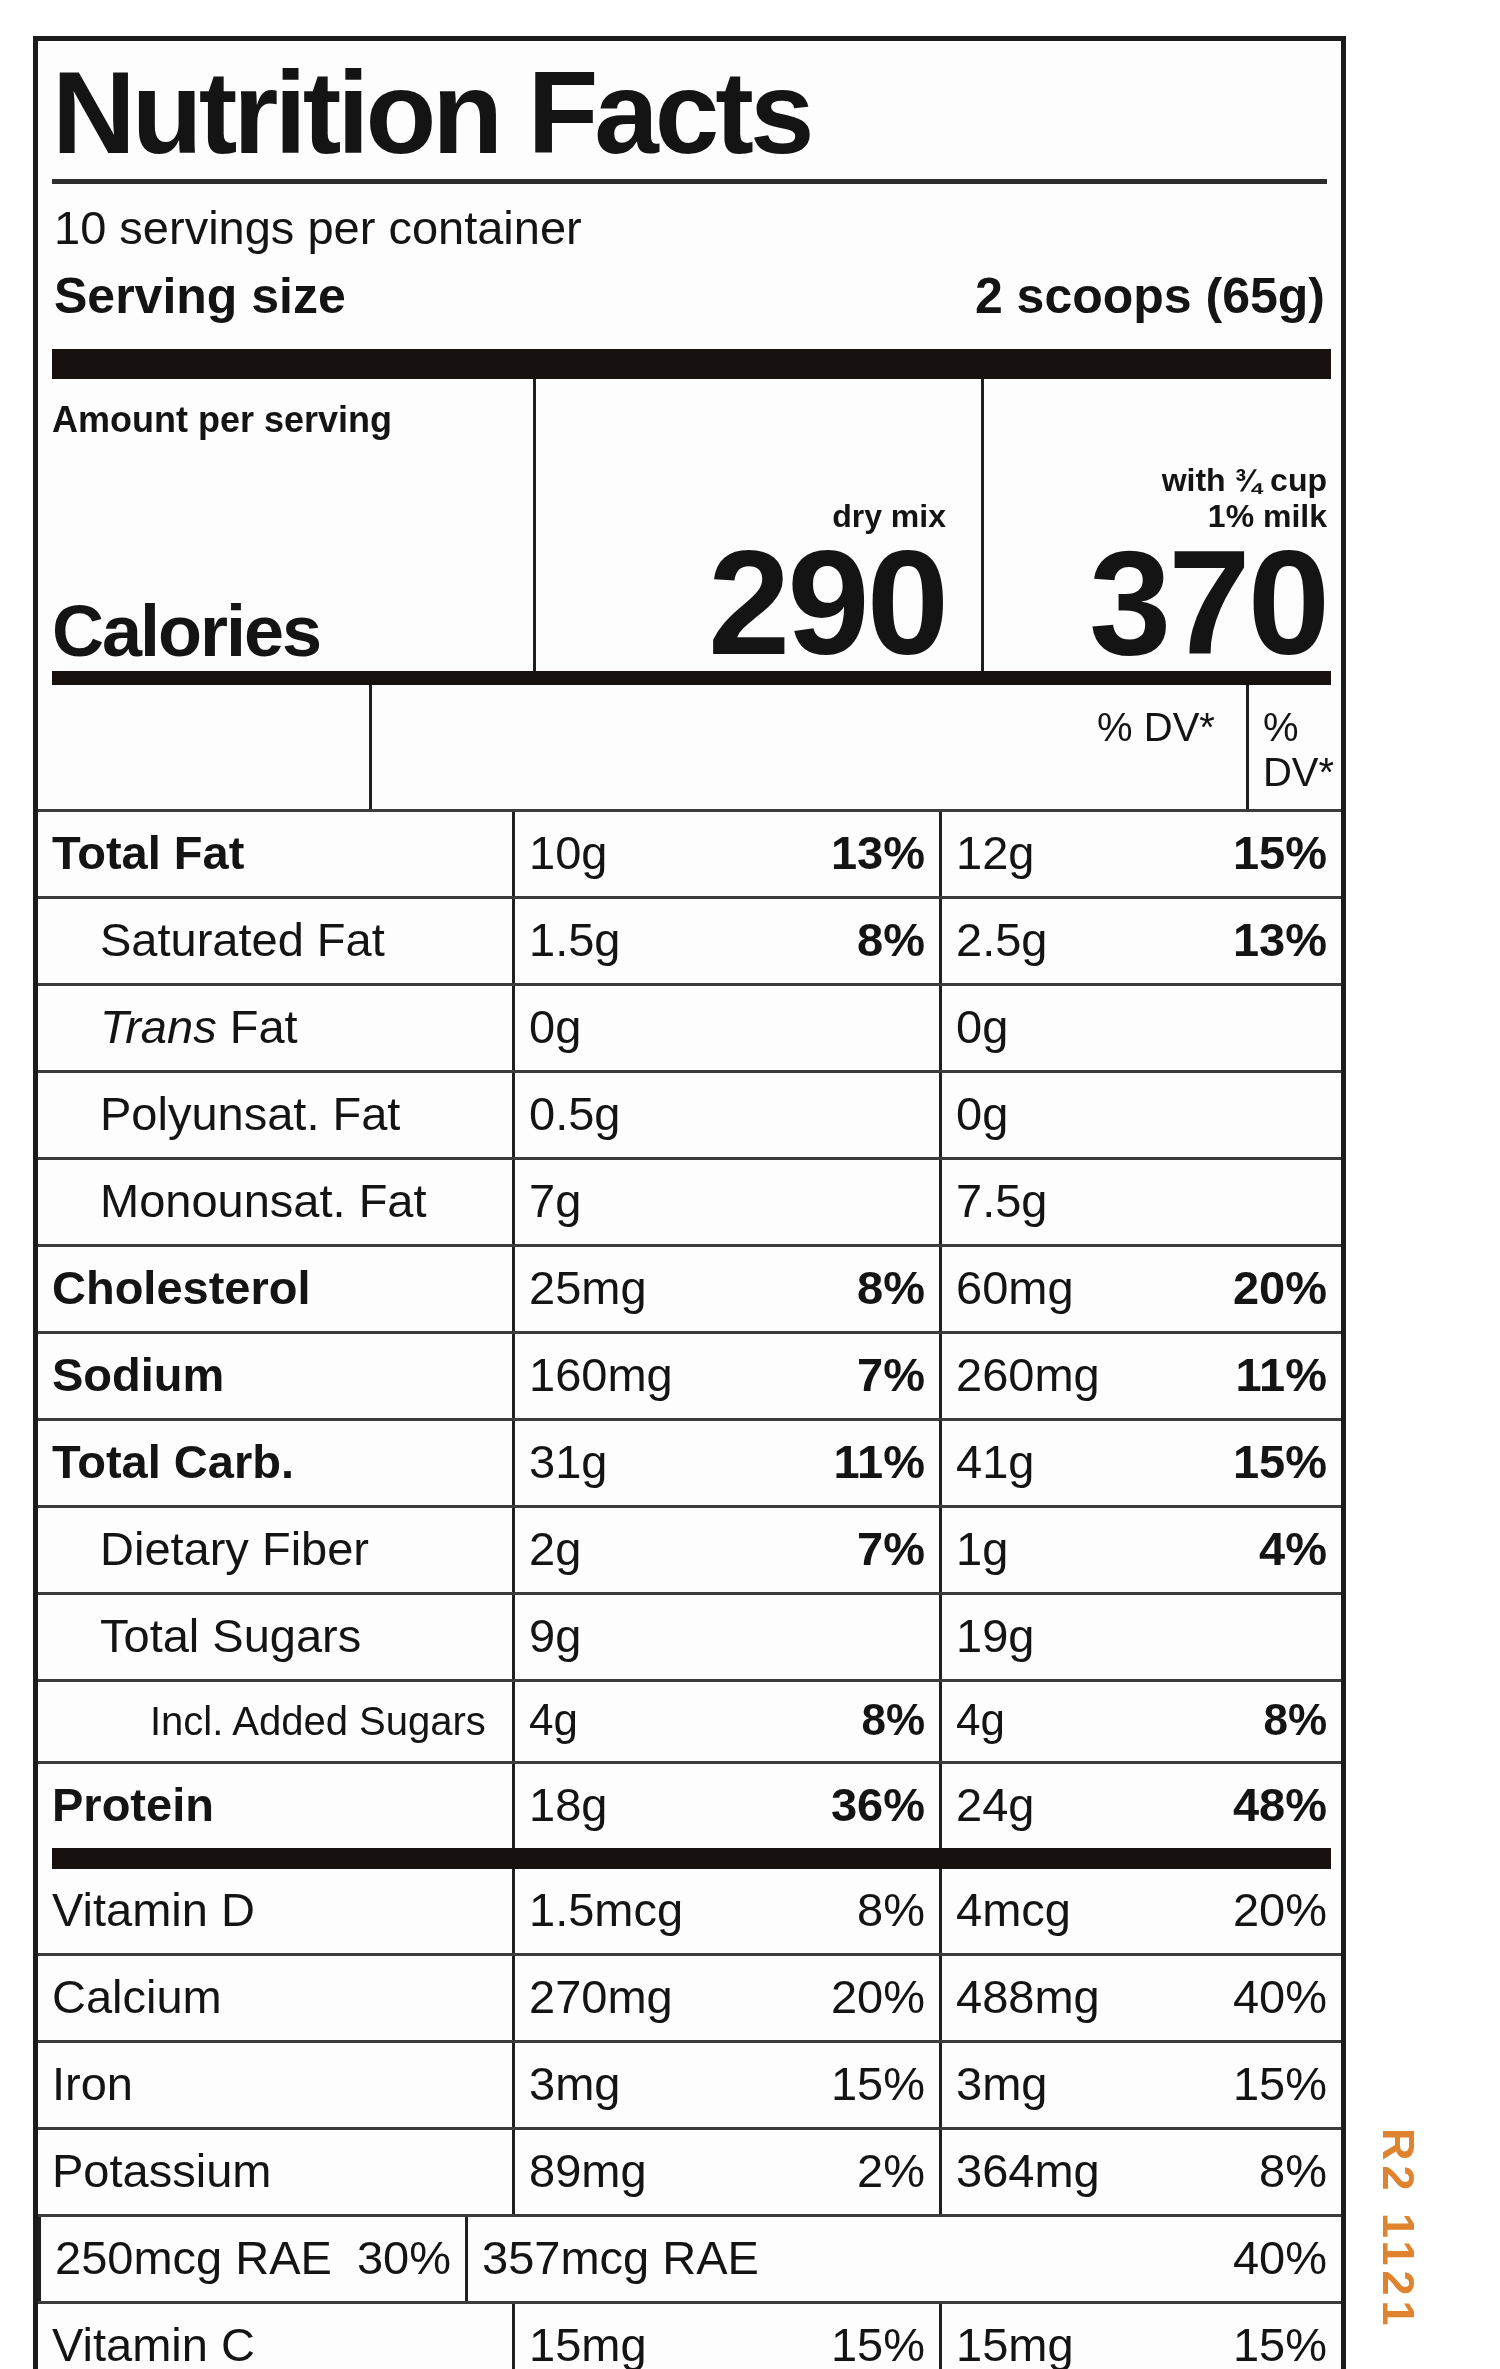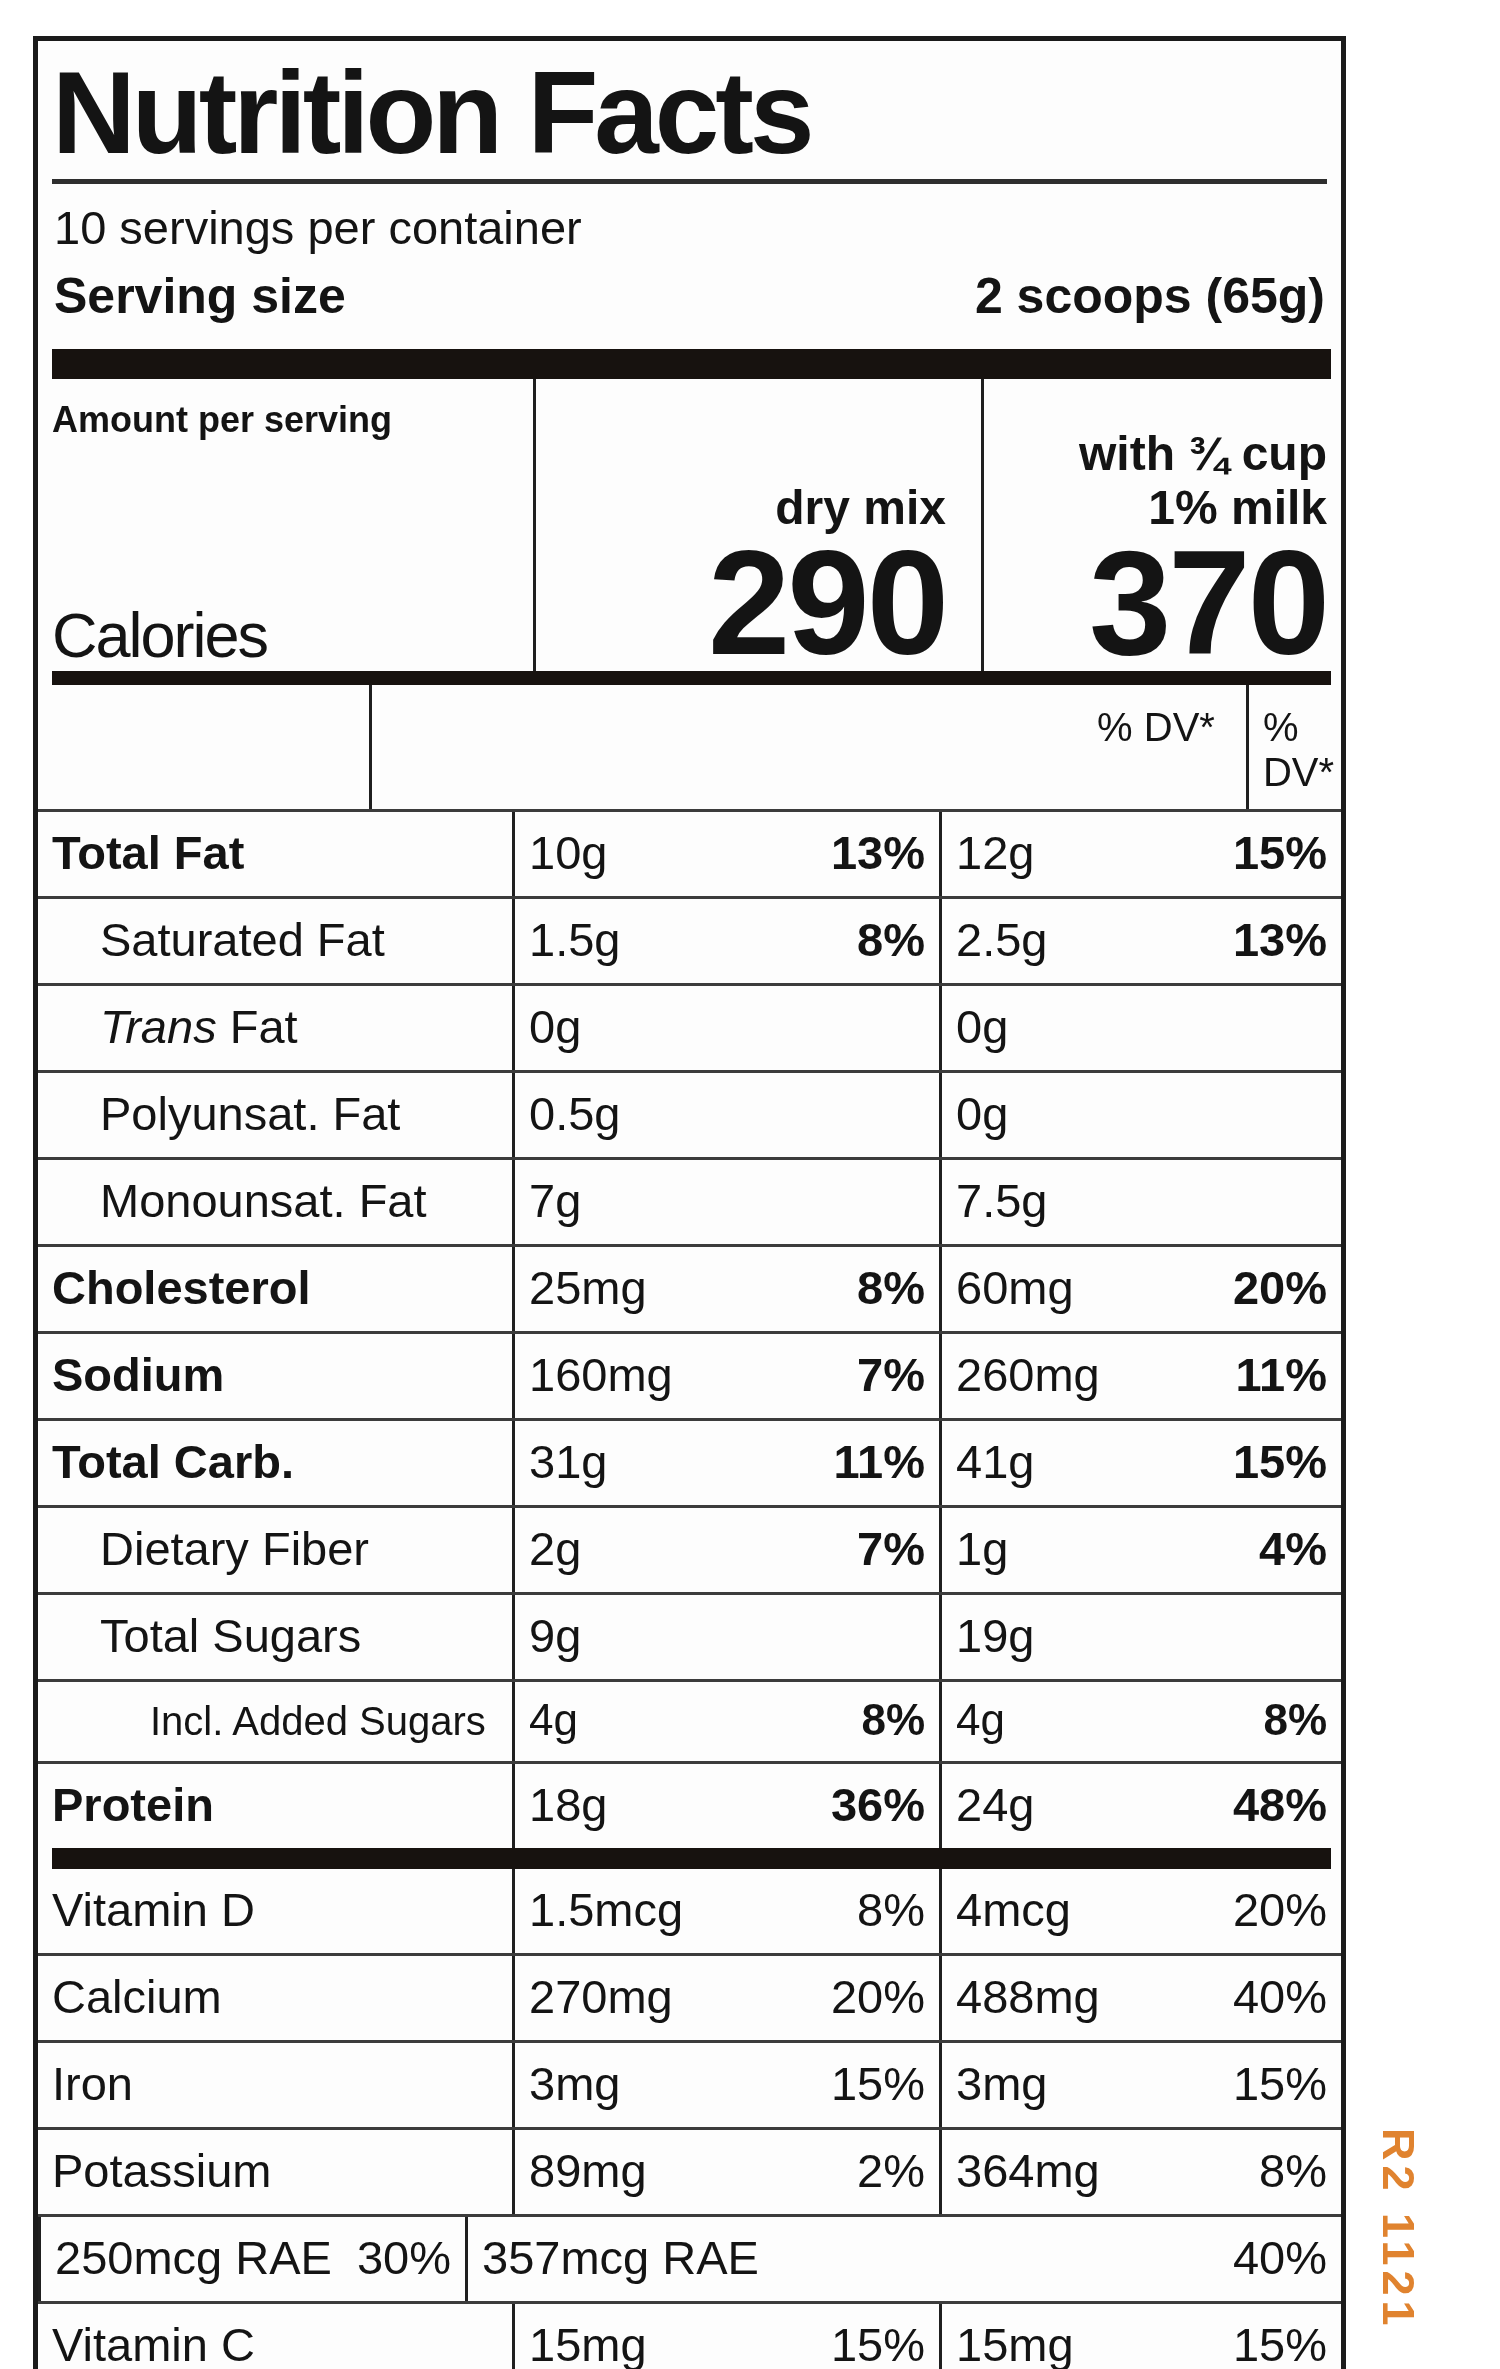--- a/index.html
+++ b/index.html
@@ -36,27 +36,27 @@
   .c-name { width:474px; }
   .c-dry  { width:427px; border-left:3px solid #1f1f1f; }
   .c-milk { flex:1;      border-left:3px solid #1f1f1f; }
 
   
   .cal-header { height:292px;gap:21px; }
   .cal-header .c-name { position:relative; }
   .aps { font-size:36px; font-weight:bold; padding:20px 0 0 14px; display:block; }
   .calories-word {
     position:absolute; left:14px; bottom:4px;
-    font-size:63px; font-weight:normal; letter-spacing:-2px; line-height:1;
+    font-size:72px; font-weight:bold; letter-spacing:-2px; line-height:1;
   }
   .valcol {
     display:flex; flex-direction:column; justify-content:flex-end;
     align-items:flex-end; padding:10px 14px 0 0; text-align:right;
   }
-  .subhead { font-size:48px; font-weight:bold; line-height:1.12; }
+  .subhead { font-size:32px; font-weight:bold; line-height:1.12; }
   .big-cal { font-size:148px; font-weight:bold; line-height:0.92; letter-spacing:-3px; }
 
   
   .dv-row .cell { padding:20px 7px 14px 14px; font-size:40px; font-weight:normal;
     display:flex; justify-content:flex-end; width:100%;margin-left:24px; }
 
   
   .nrow { border-top:3px solid #3c3c3c; }
   .nrow .c-name { font-size:47px; padding:13px 0 16px 14px; }
   .nrow.bold-name .c-name { font-weight:bold; }

